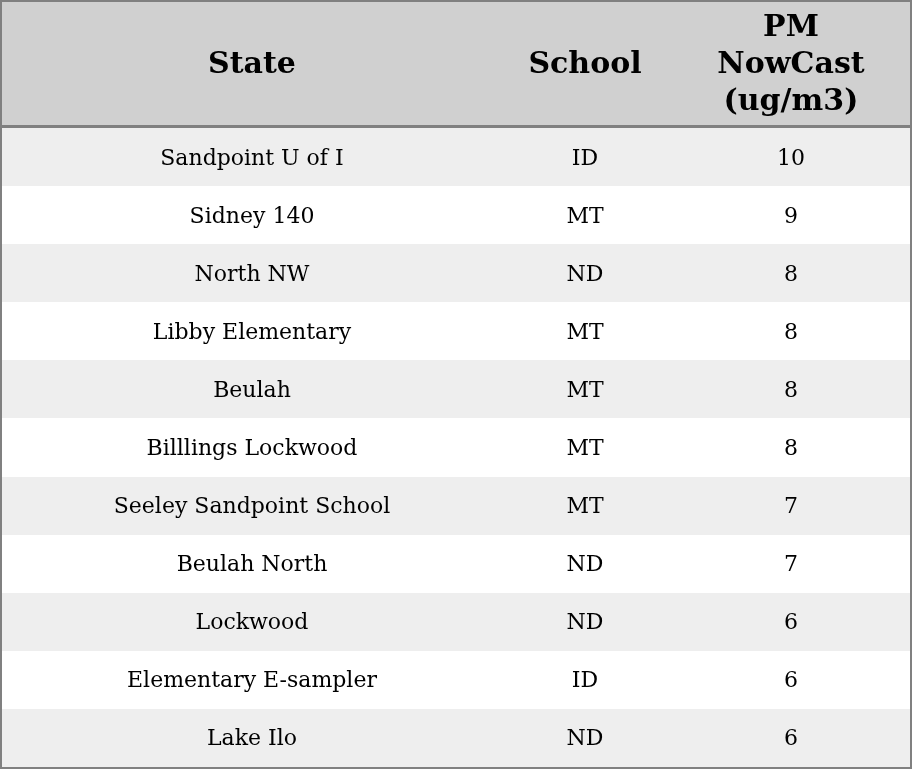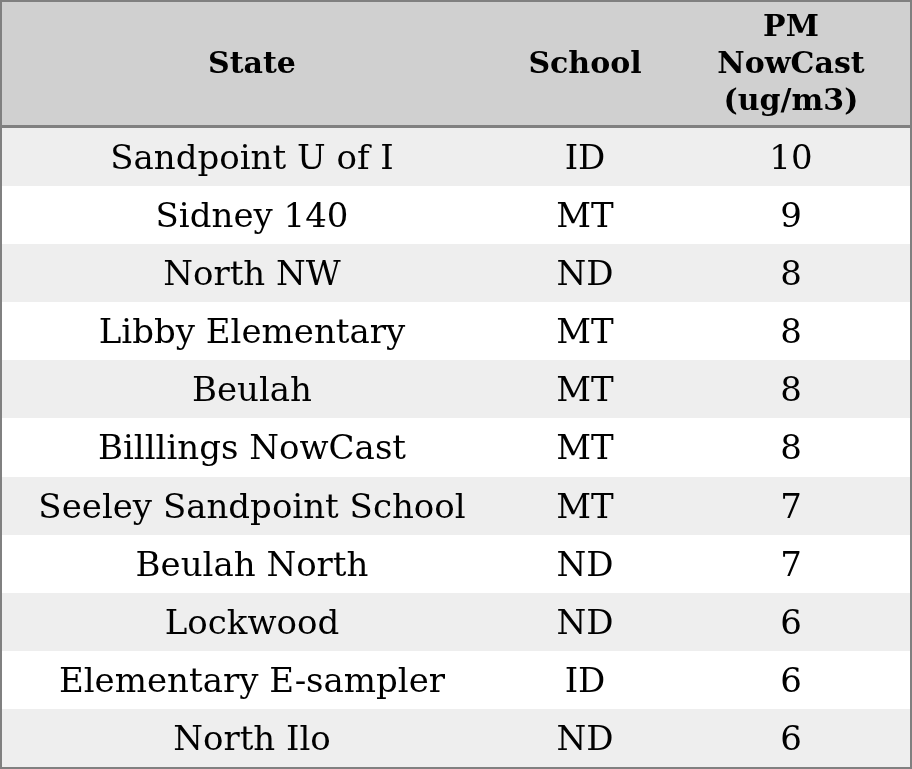--- a/index.html
+++ b/index.html
@@ -36,21 +36,21 @@
     font-weight: bold;
     vertical-align: middle;
     line-height: 1.23;
     padding: 0;
   }
   thead th .hline {
     display: block;
   }
   tbody td {
     height: 57px;
-    font-size: 34px;
+    font-size: 22px;
     font-weight: normal;
     vertical-align: middle;
     padding: 0;
   }
   tbody tr:nth-child(odd)  { background: #eeeeee; }
   tbody tr:nth-child(even) { background: #ffffff; }
 </style>
 </head>
 <body>
 
@@ -96,21 +96,21 @@
           <td>Libby Elementary</td>
           <td>MT</td>
           <td>8</td>
         </tr>
         <tr>
           <td>Beulah</td>
           <td>MT</td>
           <td>8</td>
         </tr>
         <tr>
-          <td>Billlings NowCast</td>
+          <td>Billlings Lockwood</td>
           <td>MT</td>
           <td>8</td>
         </tr>
         <tr>
           <td>Seeley Sandpoint School</td>
           <td>MT</td>
           <td>7</td>
         </tr>
         <tr>
           <td>Beulah North</td>
@@ -121,19 +121,19 @@
           <td>Lockwood</td>
           <td>ND</td>
           <td>6</td>
         </tr>
         <tr>
           <td>Elementary E-sampler</td>
           <td>ID</td>
           <td>6</td>
         </tr>
         <tr>
-          <td>North Ilo</td>
+          <td>Lake Ilo</td>
           <td>ND</td>
           <td>6</td>
         </tr>
       </tbody>
   </table>
 </div>
 
 </body></html>

